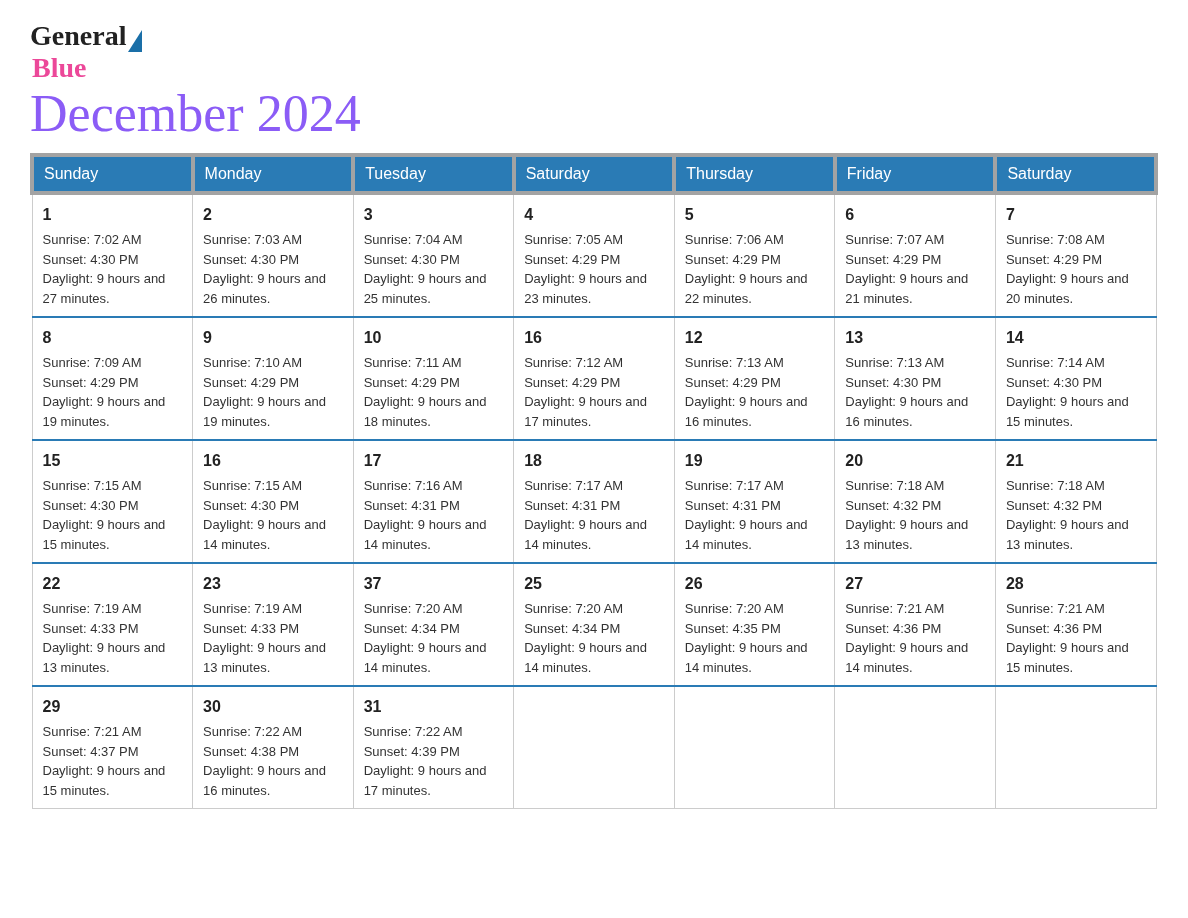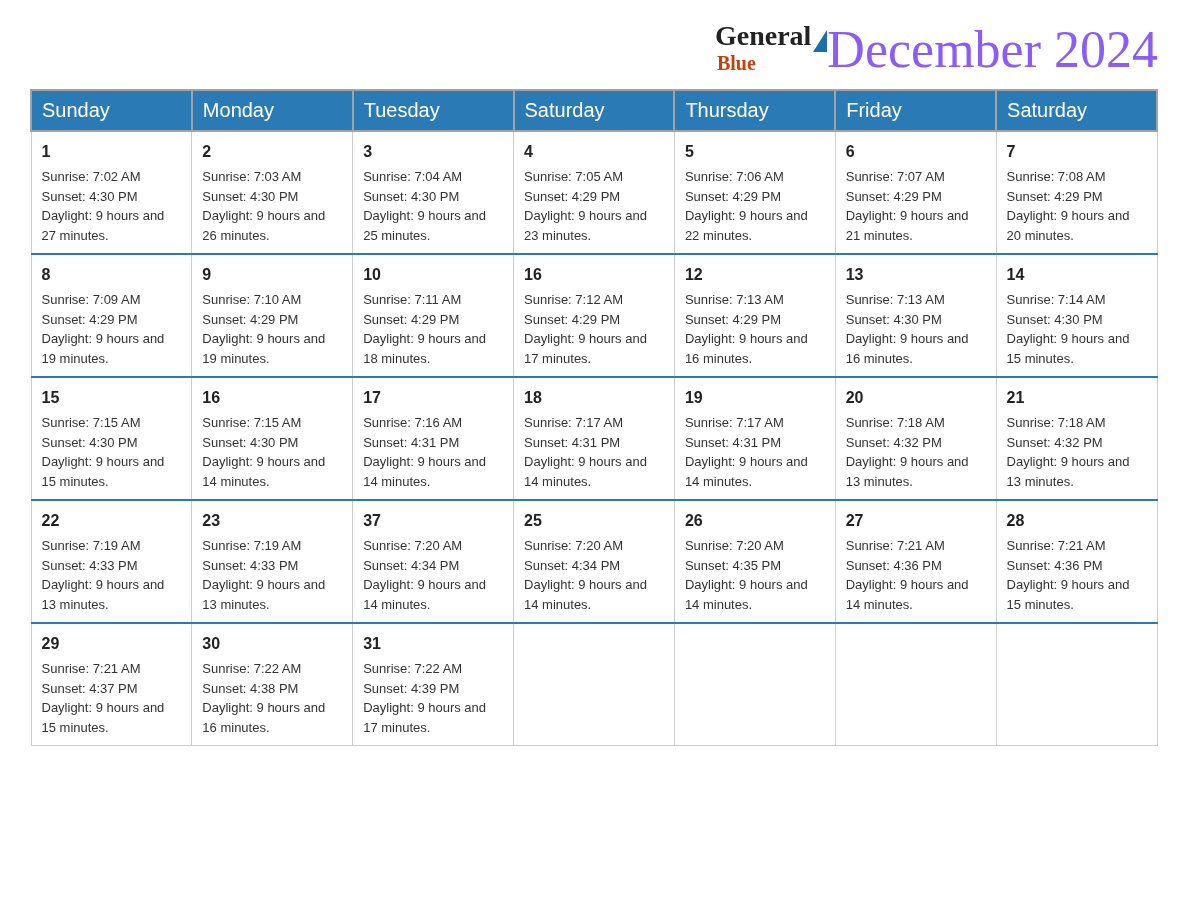--- a/index.html
+++ b/index.html
@@ -4,23 +4,24 @@
   <style>
     * { box-sizing: border-box; margin: 0; padding: 0; }
     body {
       font-family: Arial, sans-serif;
       background: #fff;
       padding: 20px 30px;
       color: #222;
     }
     .header {
       display: flex;
-      justify-content: flex-end;
+      justify-content: flex-start;
       align-items: flex-start;
       margin-bottom: 10px;
+      flex-direction: column;
     }
     .logo {
       display: flex;
       flex-direction: column;
       align-items: flex-start;
     }
     .logo-text {
       display: flex;
       align-items: flex-end;
     }
@@ -32,23 +33,23 @@
     }
     .logo-triangle {
       width: 0;
       height: 0;
       border-left: 14px solid transparent;
       border-bottom: 22px solid #1a6fa8;
       margin-bottom: 0px;
       margin-left: 2px;
     }
     .logo-blue {
-      font-size: 20px;
+      font-size: 28px;
       font-weight: bold;
-      color: #c2410c;
+      color: #ec4899;
       font-family: Georgia, serif;
       margin-left: 2px;
     }
     .title-block {
       text-align: right;
     }
     .month-title {
       font-size: 52px;
       font-weight: normal;
       color: #8b5cf6;
@@ -62,23 +63,23 @@
     .calendar-table {
       width: 100%;
       border-collapse: collapse;
       margin-top: 10px;
     }
     .calendar-table th {
       background-color: #2a7bb5;
       color: #fff;
       padding: 8px 10px;
       text-align: left;
-      font-size: 20px;
+      font-size: 16px;
       font-weight: normal;
-      border: 2px solid #a3a3a3;
+      border: 4px solid #a3a3a3;
     }
     .calendar-table td {
       vertical-align: top;
       padding: 8px 10px;
       border: 1px solid #ccc;
       width: 14.28%;
       min-height: 110px;
       font-size: 13px;
       line-height: 1.5;
       color: #333;

